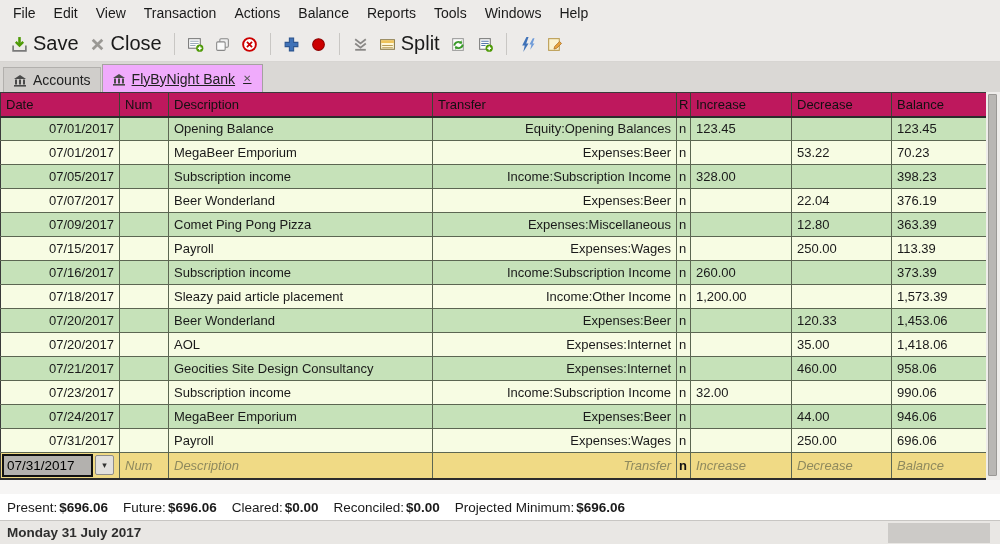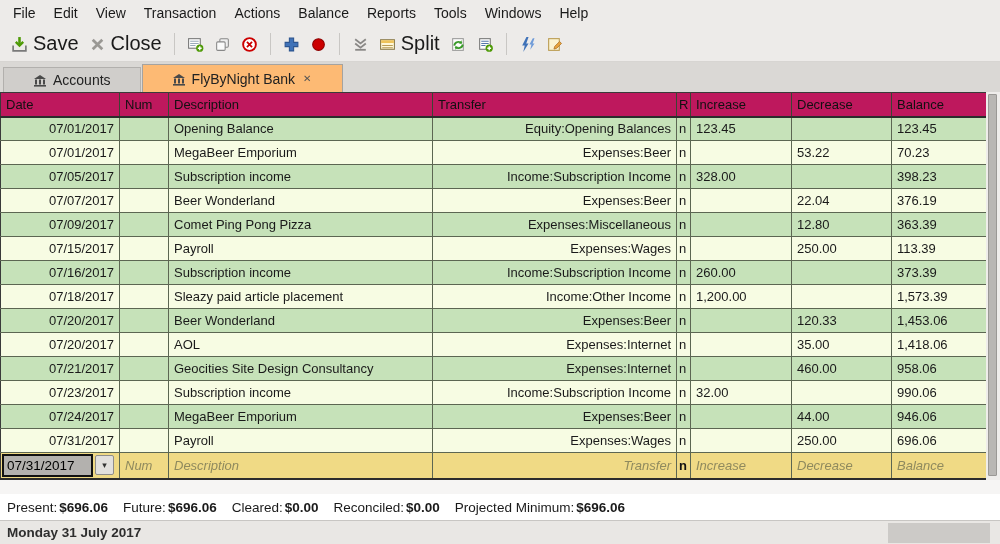--- a/index.html
+++ b/index.html
@@ -12,23 +12,23 @@
   
   .menubar { height:26px; display:flex; align-items:center; padding:0 4px; font-size:14px; }
   .menu-item { padding:4px 9px; cursor:default; }
   
   .toolbar { height:36px; display:flex; align-items:center; padding:0 6px; border-bottom:1px solid #d7d5d2; }
   .tbtn { display:flex; align-items:center; gap:5px; padding:3px 5px; font-size:20px; border-radius:3px; }
   .tsep { width:1px; height:22px; background:#c9c7c4; margin:0 7px; }
   .icon16 { width:17px; height:17px; display:inline-block; }
   
   .tabbar { height:30px; background:#dad8d5; display:flex; align-items:flex-end; padding-left:3px; }
-  .tab { display:flex; align-items:center; gap:6px; height:25px; padding:0 29px; font-size:14px;
+  .tab { display:flex; align-items:center; gap:6px; height:25px; padding:0 9px; font-size:14px;
          background:#d0cecb; border:1px solid #b2b0ad; border-bottom:none; margin-right:1px; color:#222; }
-  .tab.active { background:#fdba74; height:28px; border-color:#a5a3a0; }
+  .tab.active { background:#f0abfc; height:28px; border-color:#a5a3a0;text-decoration:underline; }
   .tab-close { font-size:10px; color:#555; padding:0 2px; line-height:10px; }
   
   .register { position:relative; height:388px; background:#ffffff; }
   table { border-collapse:collapse; table-layout:fixed; width:986px; border:1px solid #3a3a3a; }
   th, td { height:24px; padding:0 5px; font-size:13px; overflow:hidden; white-space:nowrap;
            border-right:1px solid #5c6652; border-bottom:1px solid #5c6652; }
   thead th { background:#be185d; text-align:left; font-weight:normal; color:#111;
              border-bottom:2px solid #2c2c2c; border-right:1px solid #3c4434; }
   .row-green td { background:#c6e2b9; }
   .row-cream td { background:#f7fce3; }

